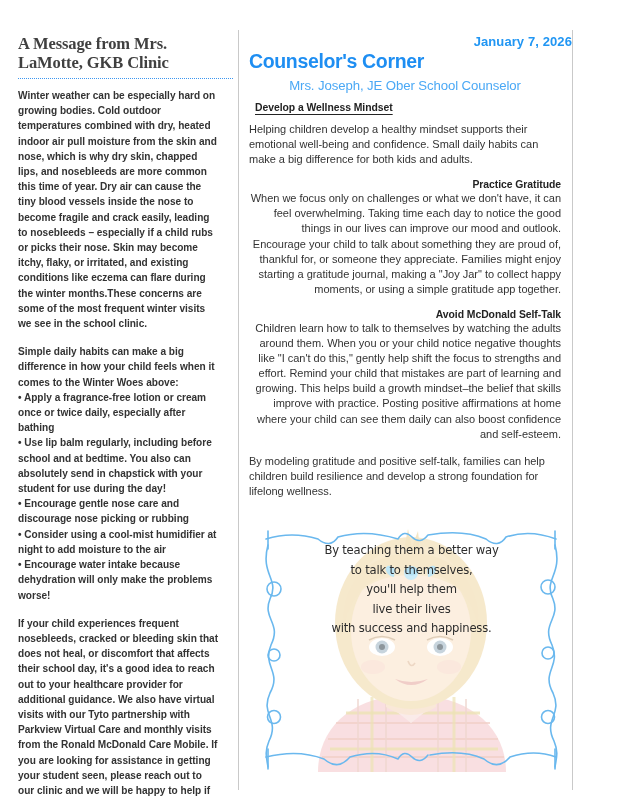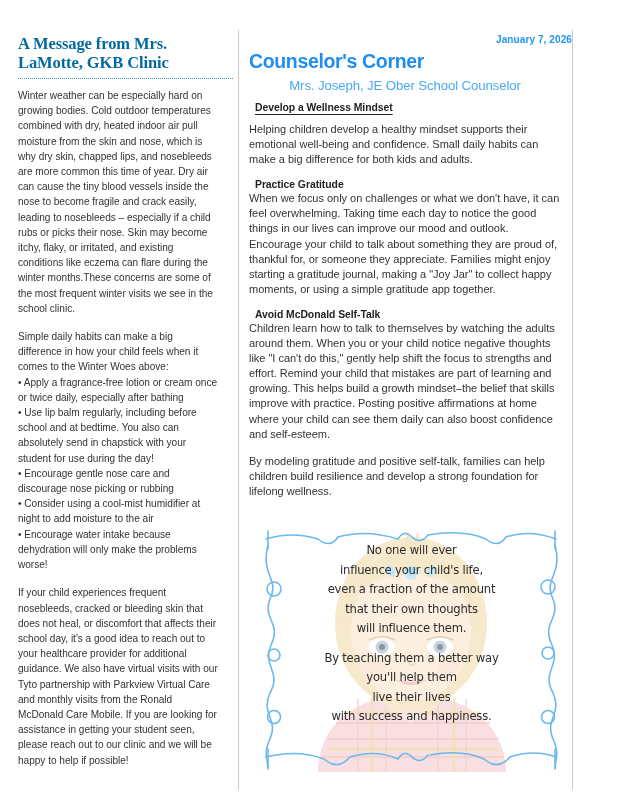--- a/index.html
+++ b/index.html
@@ -22,21 +22,21 @@
     height: 800px;
     box-sizing: border-box;
     background: #fff;
   }
 
   
   .date-line {
     position: absolute;
     top: 34px;
     right: 46px;
-    font-size: 10px;
+    font-size: 13px;
     font-weight: 700;
     color: #2196f3;
     letter-spacing: 0.1px;
     white-space: nowrap;
   }
 
   
   .rule-mid {
     position: absolute;
     left: 238px;
@@ -59,36 +59,37 @@
     position: absolute;
     left: 18px;
     top: 34px;
     width: 208px;
   }
   .left-title {
     font-family: "Liberation Serif", serif;
     font-weight: 700;
     font-size: 16.5px;
     line-height: 19px;
-    color: #0369a1;
+    color: #404040;
     margin: 0 0 6px 0;
     letter-spacing: -0.1px;
   }
   .dotted-rule {
     width: 215px;
     height: 0;
     border-top: 1.4px dotted #3b96f0;
     margin: 1px 0 9px 0;
   }
   .left-body p {
     margin: 0 8px 13px 0;
     font-size: 10.1px;
     line-height: 15.2px;
     color: #333333;
     letter-spacing: -0.02px;
+    font-weight: bold;
   }
   .left-body p:last-child { margin-bottom: 0; }
 
   
   .col-right {
     position: absolute;
     left: 249px;
     top: 50px;
     width: 312px;
   }
@@ -122,21 +123,21 @@
   .section-head.plain {
     text-decoration: none;
   }
   .right-body p {
     margin: 0 0 12px 0;
     font-size: 11px;
     line-height: 15.1px;
     color: #333333;
     letter-spacing: -0.02px;
   }
-  .sub-block { margin-bottom: 12px; }
+  .sub-block { margin-bottom: 12px; text-align: right; }
   .sub-block p { margin: 0; }
   .sub-block .section-head { margin-bottom: 1px; }
 
   
   .quote-card {
     position: absolute;
     left: 258px;
     top: 527px;
     width: 307px;
     height: 245px;
@@ -309,28 +310,22 @@
 
         <path d="M8 230 Q40 222 66 232 Q80 244 92 230 Q118 222 140 232
                  M140 232 q6 -10 14 -2 q8 8 16 -2
                  M172 228 Q204 222 226 232 Q240 244 252 230 Q276 222 298 230"></path>
         <path d="M10 222 L10 242 M297 222 L297 242"></path>
       </g>
     </svg>
 
     <div class="quote-text">
       <div class="stanza">
-        <span class="ln">No one will ever</span>
-        <span class="ln">influence your child's life,</span>
-        <span class="ln">even a fraction of the amount</span>
-        <span class="ln">that their own thoughts</span>
-        <span class="ln">will influence them.</span>
-      </div>
-      <div class="stanza">
         <span class="ln">By teaching them a better way</span>
+        <span class="ln">to talk to themselves,</span>
         <span class="ln">you'll help them</span>
         <span class="ln">live their lives</span>
         <span class="ln">with success and happiness.</span>
       </div>
     </div>
 
   </div>
 
 </div>
 

